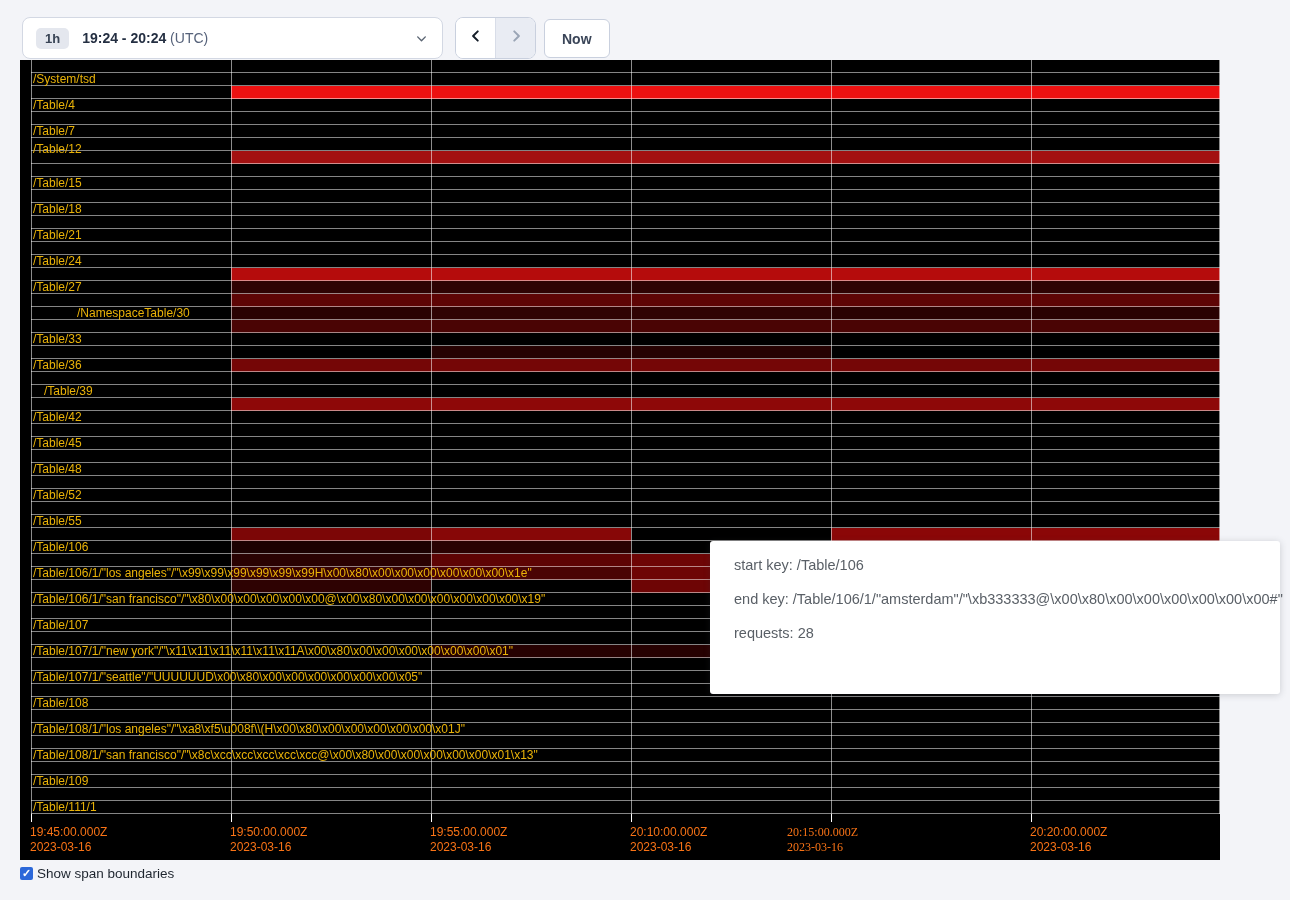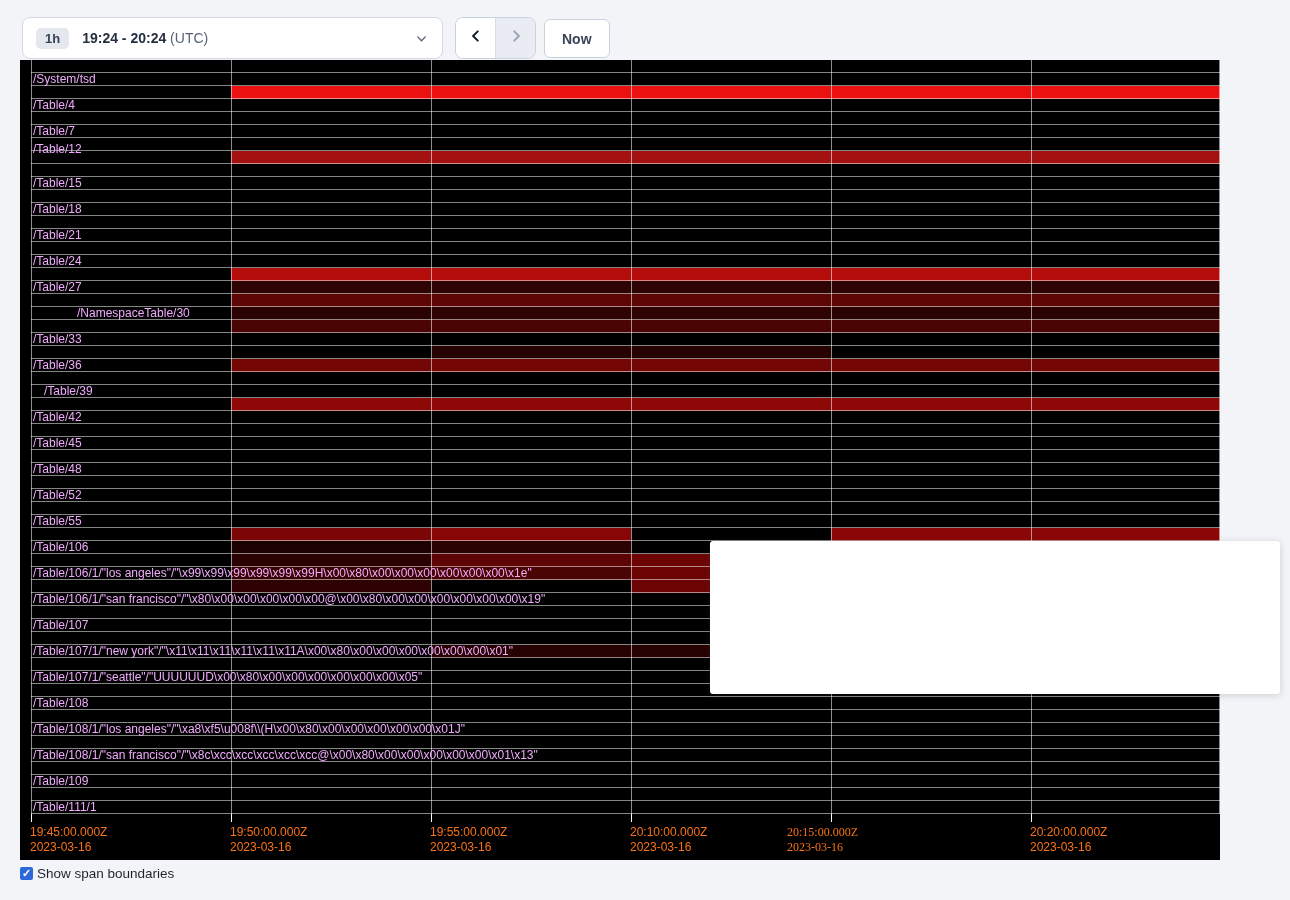--- a/index.html
+++ b/index.html
@@ -35,21 +35,21 @@
   }
   
   .kv-canvas{
     position:absolute;left:20px;top:60px;width:1200px;height:800px;background:#000;overflow:hidden;
   }
   .band{position:absolute;}
   .hline{position:absolute;height:1px;background:rgba(255,255,255,0.52);}
   .vline{position:absolute;width:1px;background:rgba(255,255,255,0.55);}
   .tick{position:absolute;width:1px;background:#ffffff;}
   .rowlabel{
-    position:absolute;height:13px;line-height:13px;font-size:12px;color:#f0abfc;
+    position:absolute;height:13px;line-height:13px;font-size:12px;color:#eab308;
     white-space:nowrap;z-index:3;
   }
   .axislabel{position:absolute;color:#f97316;font-size:12px;line-height:15px;white-space:nowrap;z-index:3;}
   
   .kv-tooltip{
     position:absolute;left:710px;top:541px;width:570px;height:153px;box-sizing:border-box;
     background:#ffffff;border-radius:3px;box-shadow:0 1px 7px rgba(60,64,75,0.22);
     padding:14px 24px 0 24px;z-index:10;
   }
   .kv-tooltip p{margin:0 0 13px 0;font-size:14.5px;line-height:21px;color:#595f66;white-space:nowrap;}
@@ -288,20 +288,23 @@
     <div class="rowlabel" style="left: 13px; top: 585px;">/Table/107/1/"new york"/"\x11\x11\x11\x11\x11\x11A\x00\x80\x00\x00\x00\x00\x00\x00\x01"</div>
     <div class="rowlabel" style="left: 13px; top: 611px;">/Table/107/1/"seattle"/"UUUUUUD\x00\x80\x00\x00\x00\x00\x00\x00\x05"</div>
     <div class="rowlabel" style="left: 13px; top: 637px;">/Table/108</div>
     <div class="rowlabel" style="left: 13px; top: 663px;">/Table/108/1/"los angeles"/"\xa8\xf5\u008f\\(H\x00\x80\x00\x00\x00\x00\x00\x01J"</div>
     <div class="rowlabel" style="left: 13px; top: 689px;">/Table/108/1/"san francisco"/"\x8c\xcc\xcc\xcc\xcc\xcc@\x00\x80\x00\x00\x00\x00\x00\x01\x13"</div>
     <div class="rowlabel" style="left: 13px; top: 715px;">/Table/109</div>
     <div class="rowlabel" style="left: 13px; top: 741px;">/Table/111/1</div>
   </div>
 
 <div class="kv-tooltip">
+  <p>start key: /Table/106</p>
+  <p>end key: /Table/106/1/"amsterdam"/"\xb333333@\x00\x80\x00\x00\x00\x00\x00\x00#"</p>
+  <p>requests: 28</p>
 </div>
 
 <div class="boundaries-row">
   <span class="cb">
       <span>✓</span>
     </span>
   <span>Show span boundaries</span>
 </div>
 
 </body></html>

